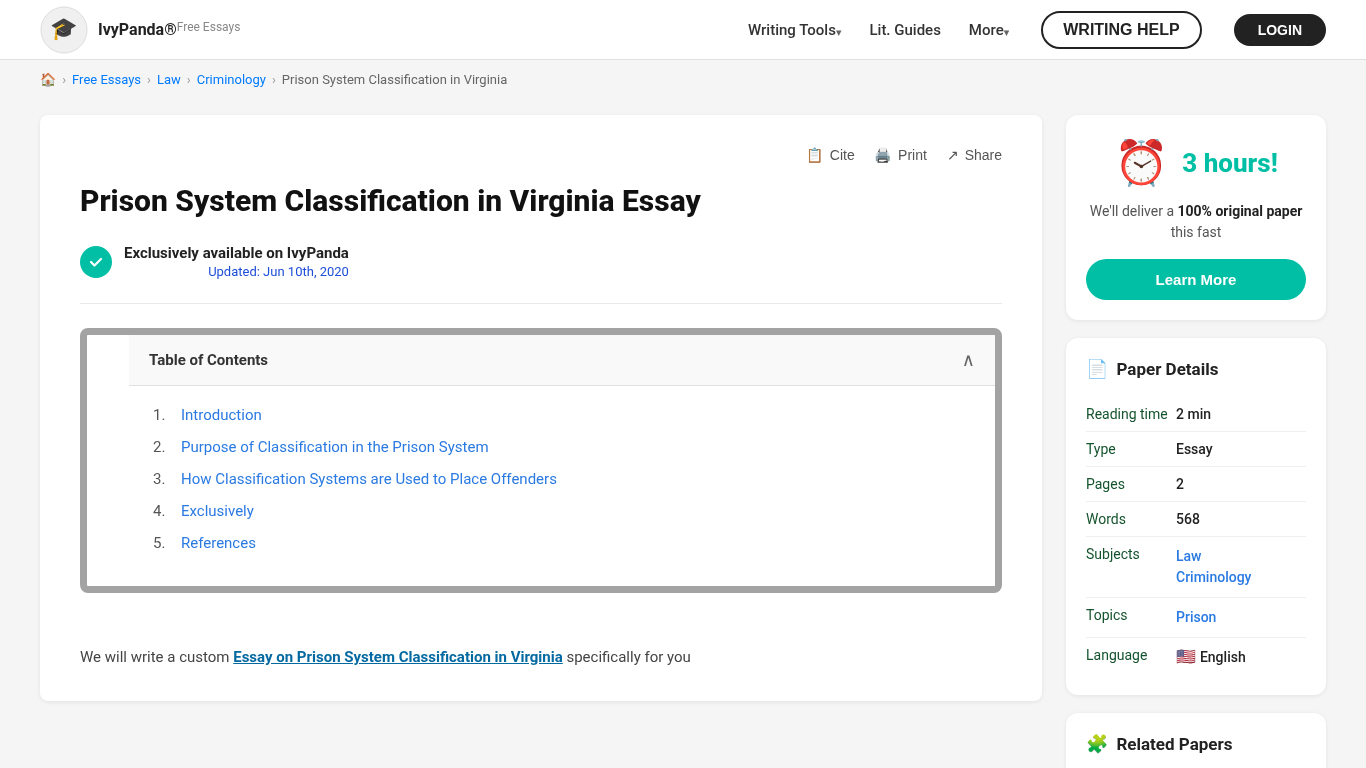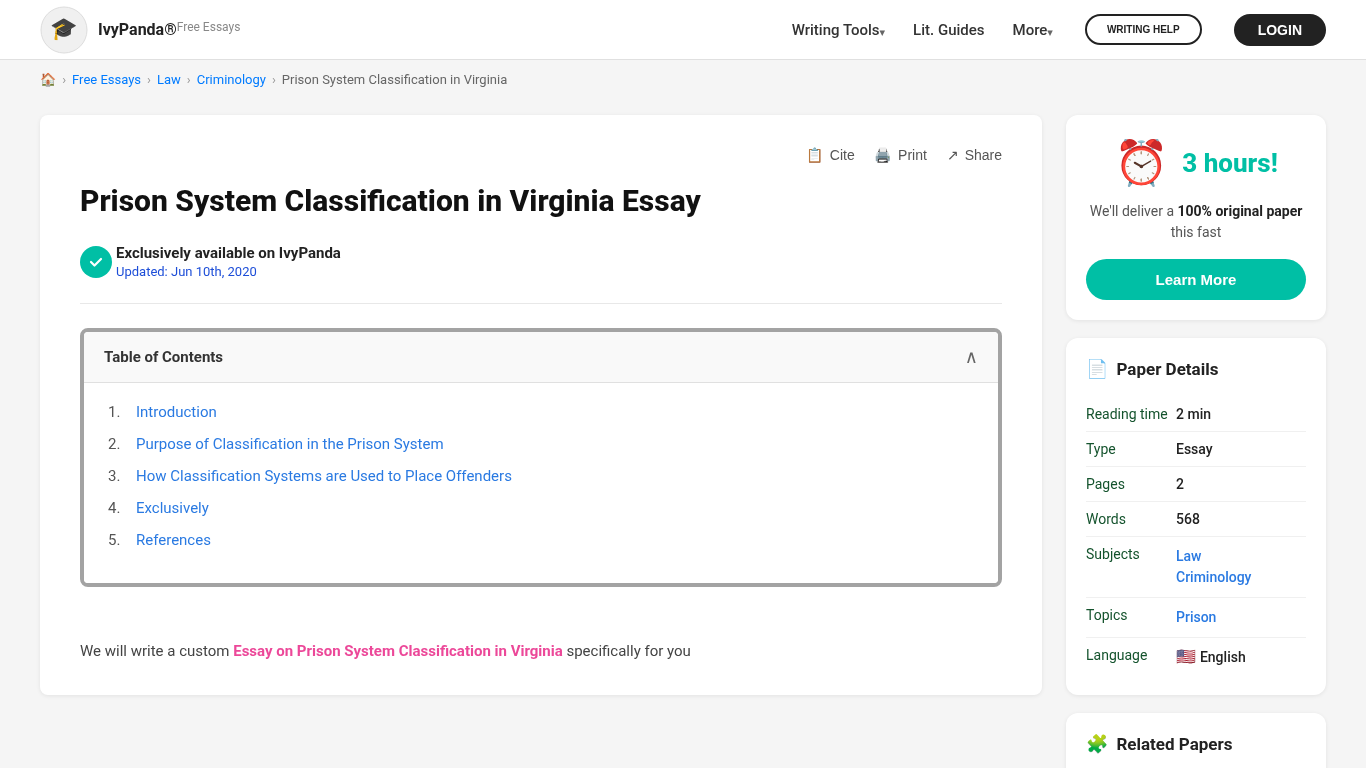--- a/index.html
+++ b/index.html
@@ -8,59 +8,59 @@
     
     .header { background: #fff; border-bottom: 1px solid #e0e0e0; padding: 0 40px; display: flex; align-items: center; height: 60px; gap: 32px; }
     .logo-area { display: flex; align-items: center; gap: 10px; margin-right: auto; }
     .logo-icon { width: 48px; height: 48px; }
     .logo-text { display: flex; flex-direction: row; line-height: 1.2; }
     .logo-name { font-weight: 700; font-size: 16px; color: #222; }
     .logo-sub { font-size: 12px; color: #888; }
     .nav-items { display: flex; align-items: center; gap: 28px; }
     .nav-item { display: flex; align-items: flex-end; cursor: pointer; font-size: 15px; color: #333; font-weight: 500; text-decoration: none; }
     .nav-chevron { font-size: 11px; color: #666; }
-    .btn-writing-help { border: 2px solid #222; border-radius: 24px; padding: 8px 20px; font-weight: 700; background: #fff; cursor: pointer; font-size: 10px; color: #222; }
+    .btn-writing-help { border: 2px solid #222; border-radius: 24px; padding: 8px 20px; font-weight: 700; background: #fff; cursor: pointer; font-size: 16px; color: #222; }
     .btn-login { background: #222; color: #fff; border: none; border-radius: 24px; padding: 8px 24px; font-weight: 700; cursor: pointer; font-size: 14px; }
 
     
     .breadcrumb { padding: 12px 40px; display: flex; align-items: center; gap: 6px; font-size: 13px; color: #666; background: #f5f5f5; }
     .breadcrumb a { color: #007bff; text-decoration: none; }
     .breadcrumb-sep { color: #999; }
 
     
     .main-layout { display: flex; gap: 24px; padding: 16px 40px; max-width: 1366px; margin: 0 auto; }
 
     
     .article-area { flex: 1; min-width: 0; }
     .article-card { background: #fff; border-radius: 8px; padding: 32px 40px; box-shadow: 0 1px 4px rgba(0,0,0,0.08); }
     .article-actions { display: flex; justify-content: flex-end; gap: 20px; margin-bottom: 18px; }
     .action-btn { display: flex; align-items: center; gap: 6px; font-size: 14px; color: #555; cursor: pointer; background: none; border: none; }
     .article-title { font-size: 30px; font-weight: 800; color: #111; line-height: 1.3; margin-bottom: 24px; }
-    .exclusive-badge { display: flex; align-items: flex-start; gap: 4px; margin-bottom: 8px; }
+    .exclusive-badge { display: flex; align-items: flex-start; gap: 12px; margin-bottom: 8px; text-align: right; }
     .check-circle { width: 32px; height: 32px; background: #00bfa5; border-radius: 50%; display: flex; align-items: center; justify-content: center; flex-shrink: 0; margin-top: 2px; }
     .check-circle svg { width: 16px; height: 16px; }
     .exclusive-text { font-weight: 700; font-size: 15px; color: #222; }
     .exclusive-date { font-size: 13px; color: #1d4ed8; margin-top: 2px; }
     .divider { border: none; border-top: 1px solid #e8e8e8; margin: 24px 0; }
 
     
-    .toc-box { border: 4px solid #a3a3a3; border-radius: 8px; overflow: hidden; margin-bottom: 32px; }
+    .toc-box { border: 7px solid #a3a3a3; border-radius: 8px; overflow: hidden; margin-bottom: 32px; padding-left: 42px; }
     .toc-header { background: #f9f9f9; padding: 14px 20px; display: flex; justify-content: space-between; align-items: center; border-bottom: 1px solid #e0e0e0; }
     .toc-title { font-weight: 700; font-size: 15px; color: #333; }
     .toc-toggle { cursor: pointer; font-size: 18px; color: #666; background: none; border: none; }
     .toc-body { padding: 20px 24px; background: #fff; }
     .toc-list { list-style: none; padding: 0; }
     .toc-item { display: flex; gap: 8px; margin-bottom: 14px; font-size: 15px; }
     .toc-num { color: #555; min-width: 20px; }
     .toc-link { color: #2a7ae2; text-decoration: none; }
 
     
     .custom-note { background: #fff; padding: 20px 0 0 0; }
     .custom-note-text { font-size: 15px; color: #444; line-height: 1.6; }
-    .custom-note-text strong { color: #ec4899; }
+    .custom-note-text strong { color: #0369a1; text-decoration: underline; }
 
     
     .sidebar { width: 260px; flex-shrink: 0; display: flex; flex-direction: column; gap: 18px; }
 
     
     .promo-card { background: #fff; border-radius: 12px; padding: 20px; box-shadow: 0 1px 4px rgba(0,0,0,0.08); text-align: center; }
     .promo-clock { display: flex; align-items: center; justify-content: center; gap: 12px; margin-bottom: 10px; }
     .clock-img { width: 56px; height: 56px; display: flex; align-items: center; justify-content: center; font-size: 44px; }
     .promo-hours { font-size: 26px; font-weight: 800; color: #00bfa5; }
     .promo-desc { font-size: 14px; color: #555; line-height: 1.5; margin-bottom: 16px; }

